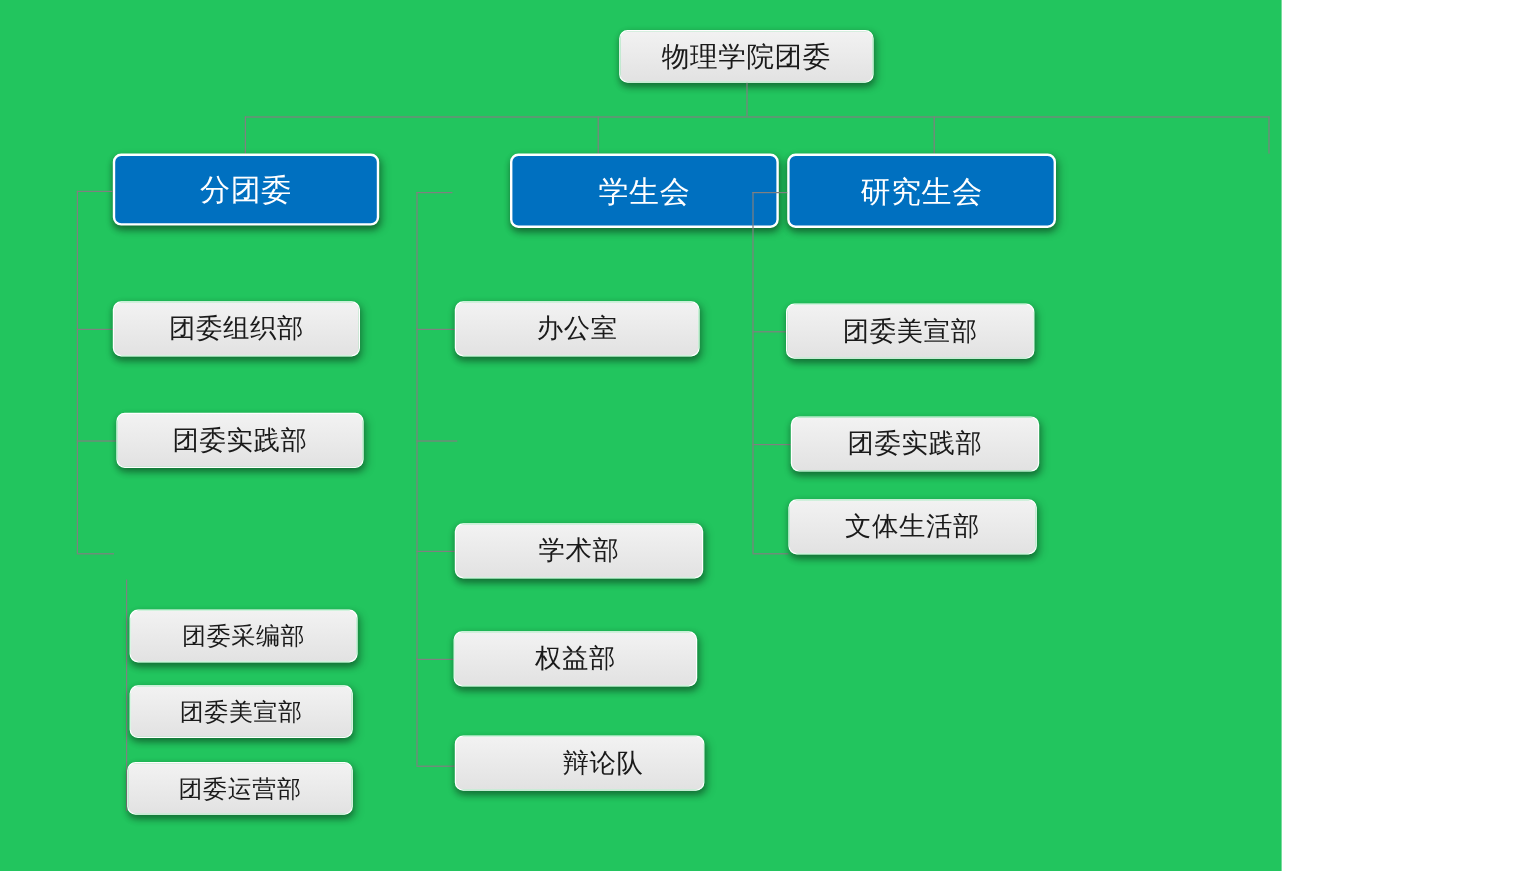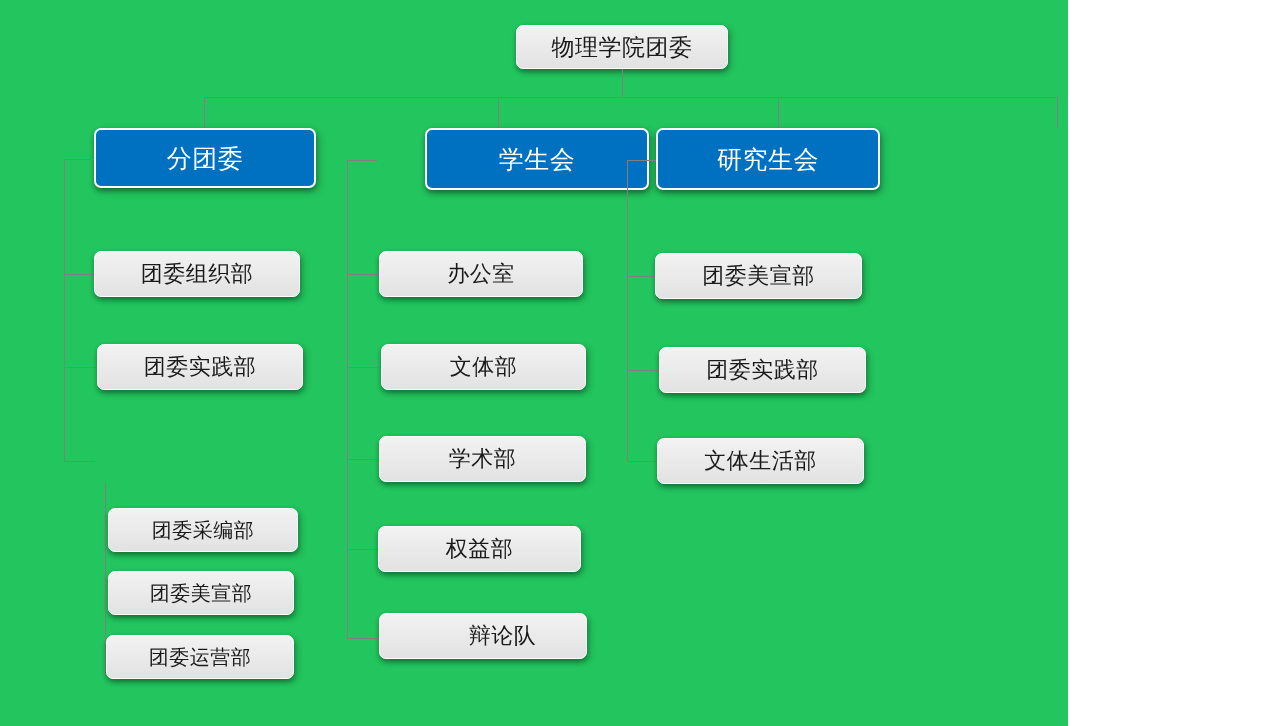--- a/index.html
+++ b/index.html
@@ -104,21 +104,20 @@
 
   <div class="node node-blue" style="left:377px; top:128px; width:224px; height:62px;margin-left:48px;">学生会</div>
 
   <div class="conn conn-v" style="left:347px; top:160px; height:478px;"></div>
   <div class="conn conn-h" style="left:347px; top:160px; width:30px;"></div>
 
   <div class="conn conn-h" style="left:347px; top:274px; width:32px;"></div>
   <div class="node node-gray node-lvl2" style="left:379px; top:251px; width:204px; height:46px;">办公室</div>
 
   <div class="conn conn-h" style="left:347px; top:367px; width:34px;"></div>
-  <div class="node node-gray node-lvl2" style="left:381px; top:344px; width:205px; height:46px;">文体部</div>
 
   <div class="conn conn-h" style="left:347px; top:459px; width:32px;"></div>
   <div class="node node-gray node-lvl2" style="left:379px; top:436px; width:207px; height:46px;">学术部</div>
 
   <div class="conn conn-h" style="left:347px; top:549px; width:31px;"></div>
   <div class="node node-gray node-lvl2" style="left:378px; top:526px; width:203px; height:46px;">权益部</div>
 
   <div class="conn conn-h" style="left:347px; top:638px; width:32px;"></div>
   <div class="node node-gray node-lvl2" style="left:379px; top:613px; width:208px; height:46px;padding-left:39px;">辩论队</div>
 
@@ -127,16 +126,16 @@
   <div class="conn conn-v" style="left:627px; top:160px; height:301px;"></div>
   <div class="conn conn-h" style="left:627px; top:160px; width:29px;"></div>
 
   <div class="conn conn-h" style="left:627px; top:276px; width:28px;"></div>
   <div class="node node-gray node-lvl2" style="left:655px; top:253px; width:207px; height:46px;">团委美宣部</div>
 
   <div class="conn conn-h" style="left:627px; top:370px; width:32px;"></div>
   <div class="node node-gray node-lvl2" style="left:659px; top:347px; width:207px; height:46px;">团委实践部</div>
 
   <div class="conn conn-h" style="left:627px; top:461px; width:30px;"></div>
-  <div class="node node-gray node-lvl2" style="left:657px; top:438px; width:207px; height:46px;">文体生活部</div>
+  <div class="node node-gray node-lvl2" style="left:657px; top:416px; width:207px; height:46px;">文体生活部</div>
 
 
 </div>
 
 </body></html>

